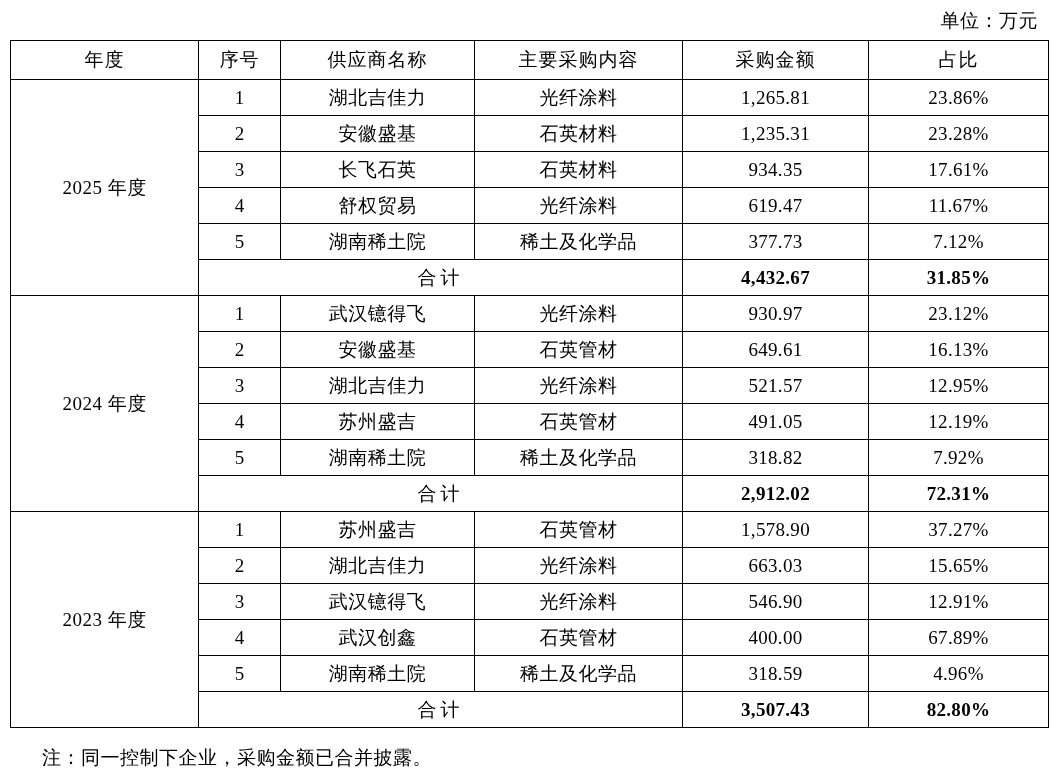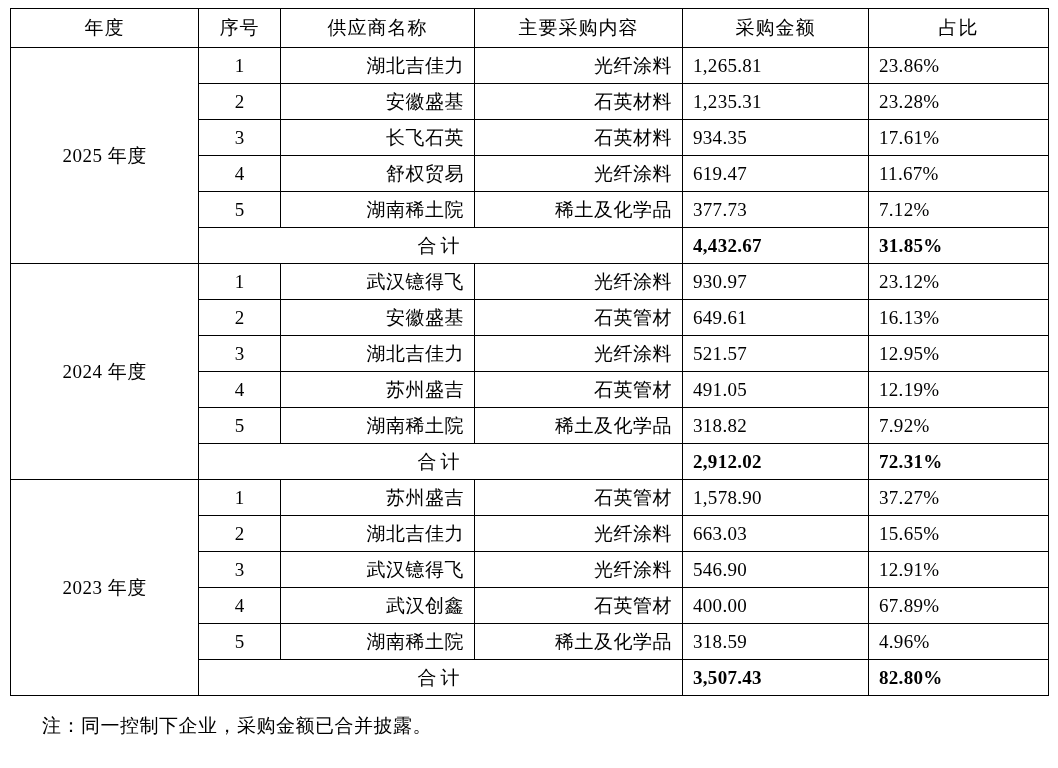--- a/index.html
+++ b/index.html
@@ -64,25 +64,25 @@
   }
   td.year {
     text-align: center;
     letter-spacing: 0.5px;
     margin-left: 22px;
   }
   td.idx {
     text-align: center;
   }
   td.name, td.cont {
-    text-align: right;
+    text-align: center;
     letter-spacing: 0.5px;
   }
   td.amt, td.pct {
-    text-align: left;
+    text-align: center;
     letter-spacing: 0.3px;
   }
   tr.total td.total-label {
     text-align: center;
     letter-spacing: 4px;
   }
   tr.total td.amt, tr.total td.pct {
     font-weight: bold;
   }
   .note {
@@ -91,20 +91,21 @@
     margin-top: 16px;
     padding-left: 32px;
     letter-spacing: 0.5px;
   }
 </style>
 </head>
 <body>
 
 <div class="page">
 
+  <div class="unit-line">单位：万元</div>
 
   <table class="proc">
     <colgroup>
       <col class="c-year">
         <col class="c-idx">
         <col class="c-name">
       <col class="c-cont">
         <col class="c-amt">
         <col class="c-pct">
     </colgroup>

